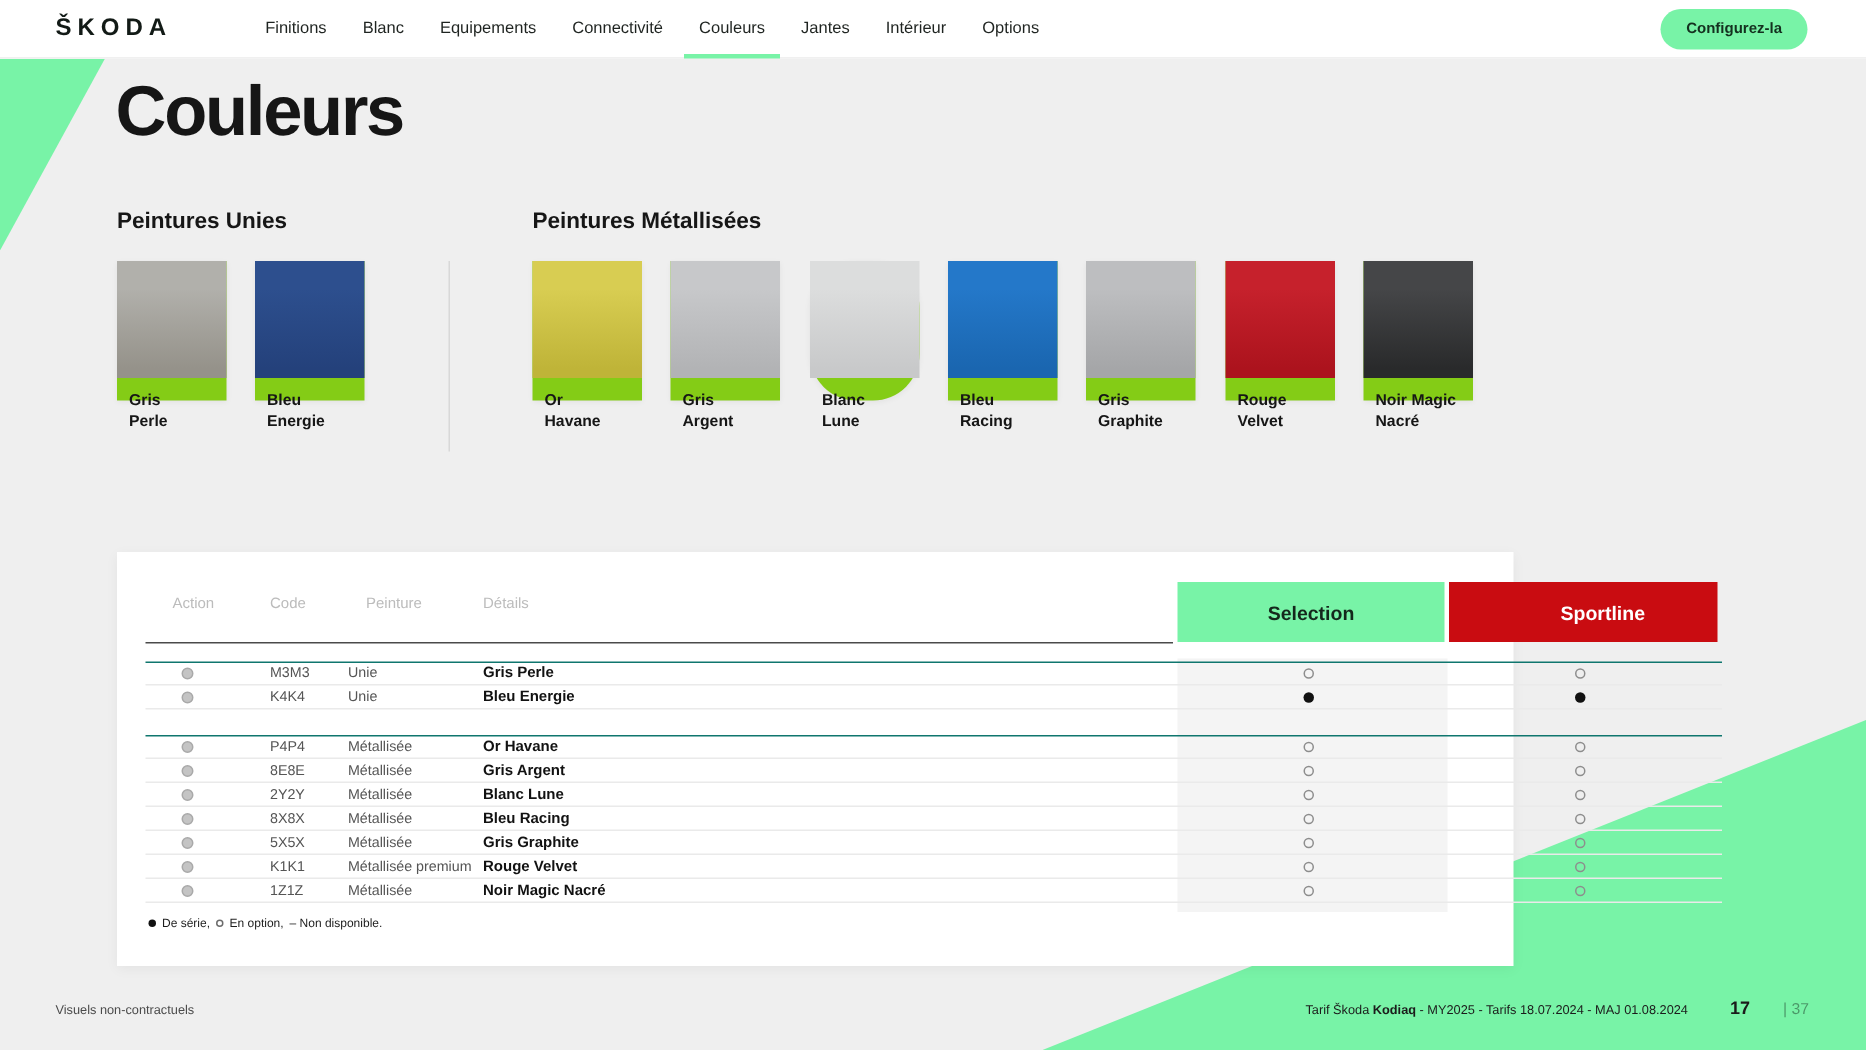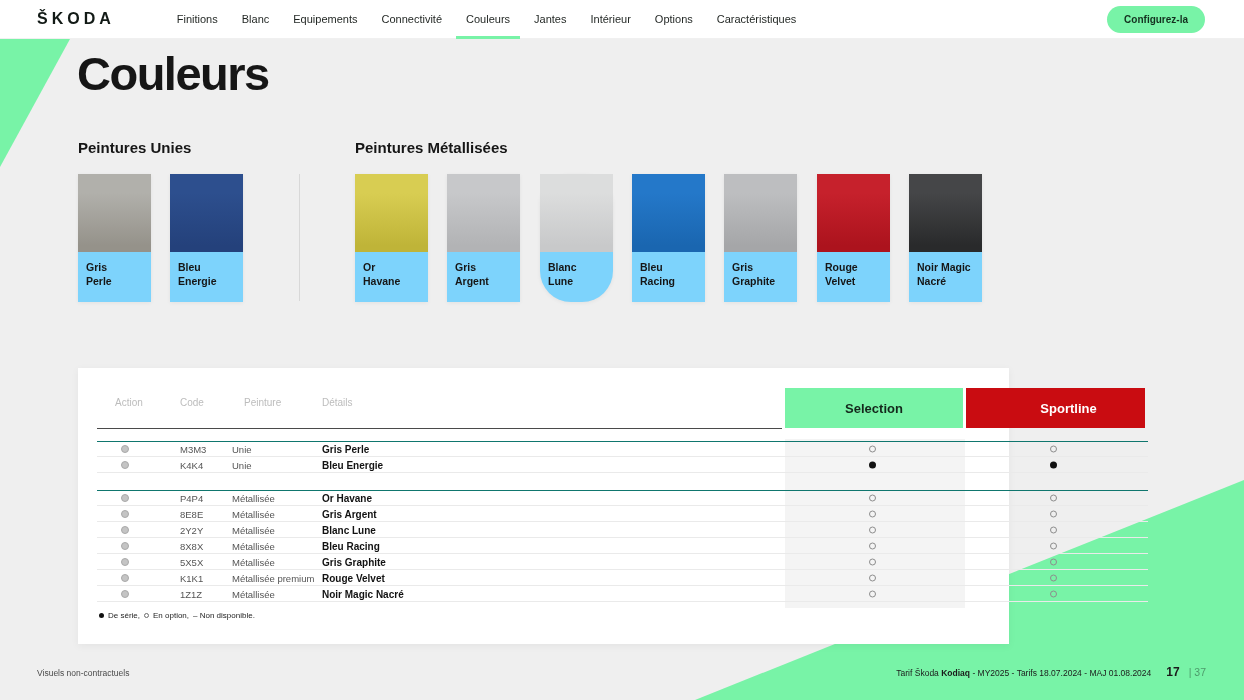--- a/index.html
+++ b/index.html
@@ -19,21 +19,21 @@
   .tri-top-left { position:absolute; left:0; top:39px; width:70px; height:128px; background:var(--accent); clip-path:polygon(0 0, 100% 0, 0 100%); z-index:1; }
   .tri-bottom-right { position:absolute; right:0; bottom:0; width:549px; height:220px; background:var(--accent); clip-path:polygon(100% 0, 100% 100%, 0 100%); z-index:1; }
 
   
   .page-title { position:absolute; left:77px; top:46px; font-size:47px; font-weight:800; letter-spacing:-1.5px; color:#161616; z-index:2; }
   .section-title { position:absolute; top:139px; font-size:15px; font-weight:700; color:#161616; z-index:2; }
   #title-unies { left:78px; }
   #title-metal { left:355px; }
 
   
-  .swatch { position:absolute; top:174px; width:73px; height:128px; background:#7dd3fc; box-shadow:0 1px 4px rgba(0,0,0,0.06); z-index:2; cursor:pointer; }
+  .swatch { position:absolute; top:174px; width:73px; height:93px; background:#84cc16; box-shadow:0 1px 4px rgba(0,0,0,0.06); z-index:2; cursor:pointer; }
   .swatch-color { width:73px; height:78px; }
   .swatch-label { padding:9px 8px 0 8px; font-size:10.5px; font-weight:700; color:#161616; line-height:1.32; white-space:pre-line; }
   .v-divider { position:absolute; left:299px; top:174px; width:1px; height:127px; background:#d8d8d8; z-index:2; }
 
   
   .card { position:absolute; left:78px; top:368px; width:931px; height:276px; background:#ffffff; box-shadow:0 2px 8px rgba(0,0,0,0.05); z-index:2; }
   .col-head { position:absolute; top:29px; font-size:10px; color:#bcbcbc; }
   #ch-action { left:37px; } #ch-code { left:102px; } #ch-peinture { left:154px;margin-left:12px; } #ch-details { left:244px; }
   .head-rule { position:absolute; left:19px; top:60px; width:685px; height:1px; background:#4a4a4a; }
   .trim-head { position:absolute; top:20px; height:40px; display:flex; align-items:center; justify-content:center; font-size:13px; font-weight:700; }
@@ -56,21 +56,21 @@
   .dot.serie { background:#111111; }
   .c-sel { left:772px; } .c-spo { left:953px; }
 
   .legend { position:absolute; left:21px; top:243px; display:flex; align-items:center; gap:4px; font-size:8px; color:#1e1e1e; }
   .legend .mini { width:5px; height:5px; border-radius:50%; display:inline-block; }
   .legend .mini.f { background:#111; }
   .legend .mini.o { border:1px solid #6c6c6c; }
 
   
   .footer-left { position:absolute; left:37px; top:668px; font-size:8.5px; color:#4a4a4a; z-index:3; }
-  .footer-right { position:absolute; right:38px; top:665px; display:flex; align-items:baseline; gap:9px; z-index:3; color:#1b1b1b; }
+  .footer-right { position:absolute; right:38px; top:665px; display:flex; align-items:baseline; gap:22px; z-index:3; color:#1b1b1b; }
   .doc-ref { font-size:8.5px; }
   .doc-ref b { font-weight:700; }
   .page-num { font-size:12px; font-weight:800; margin-left:6px; }
   .page-total { font-size:10.5px; color:rgba(0,0,0,0.38); }
 </style>
 </head>
 <body>
 
 <div id="stage">
 
@@ -81,21 +81,20 @@
     <div class="logo">ŠKODA</div>
     <div class="nav" id="nav">
         <div class="nav-item">Finitions</div>
         <div class="nav-item">Blanc</div>
         <div class="nav-item">Equipements</div>
         <div class="nav-item">Connectivité</div>
         <div class="nav-item active">Couleurs</div>
         <div class="nav-item">Jantes</div>
         <div class="nav-item">Intérieur</div>
         <div class="nav-item">Options</div>
-        <div class="nav-item">Caractéristiques</div>
       </div>
     <button class="cta">Configurez-la</button>
   </div>
 
   <h1 class="page-title">Couleurs</h1>
 
   <div class="section-title" id="title-unies">Peintures Unies</div>
   <div class="section-title" id="title-metal">Peintures Métallisées</div>
 
   <div id="swatches">

